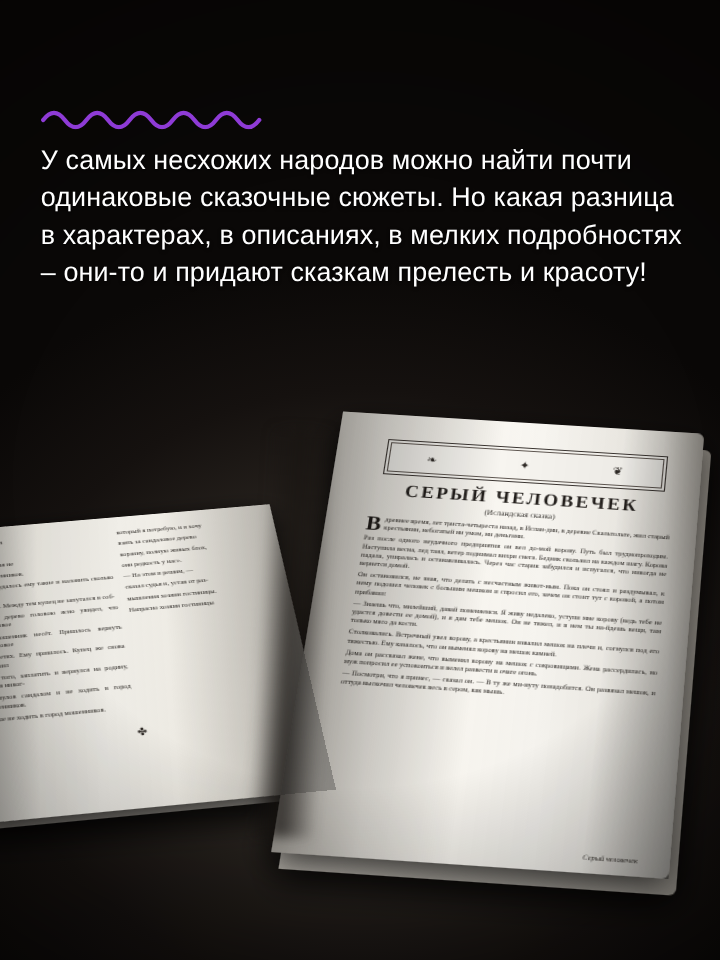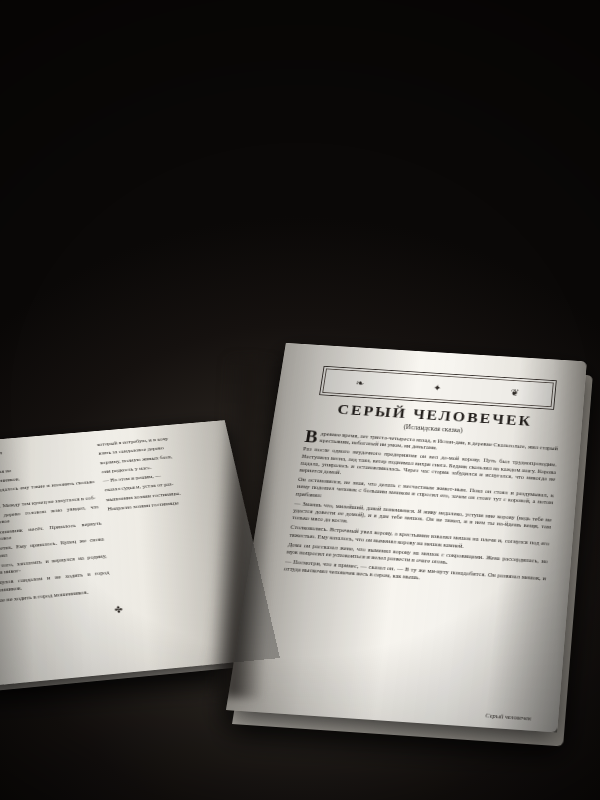--- a/index.html
+++ b/index.html
@@ -275,20 +275,28 @@
     background: linear-gradient(270deg, rgba(0,0,0,0.38) 0%, rgba(0,0,0,0.04) 22%, rgba(0,0,0,0) 55%, rgba(0,0,0,0.30) 100%);
     z-index: 8;
     pointer-events: none;
   }
 </style>
 </head>
 <body>
 
 <div class="scene">
 
+  <div class="banner">
+
+    <svg class="squiggle" viewBox="0 0 190 22" preserveAspectRatio="none">
+      <path d="M2,14 Q11,2 20,14 T38,14 T56,14 T74,14 T92,14 T110,14 T128,14 T146,14 T164,14 T182,14" fill="none" stroke="#8e3bd6" stroke-width="3.6" stroke-linecap="round"></path>
+    </svg>
+
+    <div class="headline">У самых несхожих народов можно найти почти одинаковые сказочные сюжеты. Но какая разница в характерах, в описаниях, в мелких подробностях – они-то и придают сказкам прелесть и красоту!</div>
+  </div>
 
   <div class="book">
 
     <div class="page page-stack-left"></div>
     <div class="page page-stack"></div>
 
     <div class="page page-left"></div>
     <div class="page page-right"></div>
 
     <div class="left-page-content page-text left-col">

